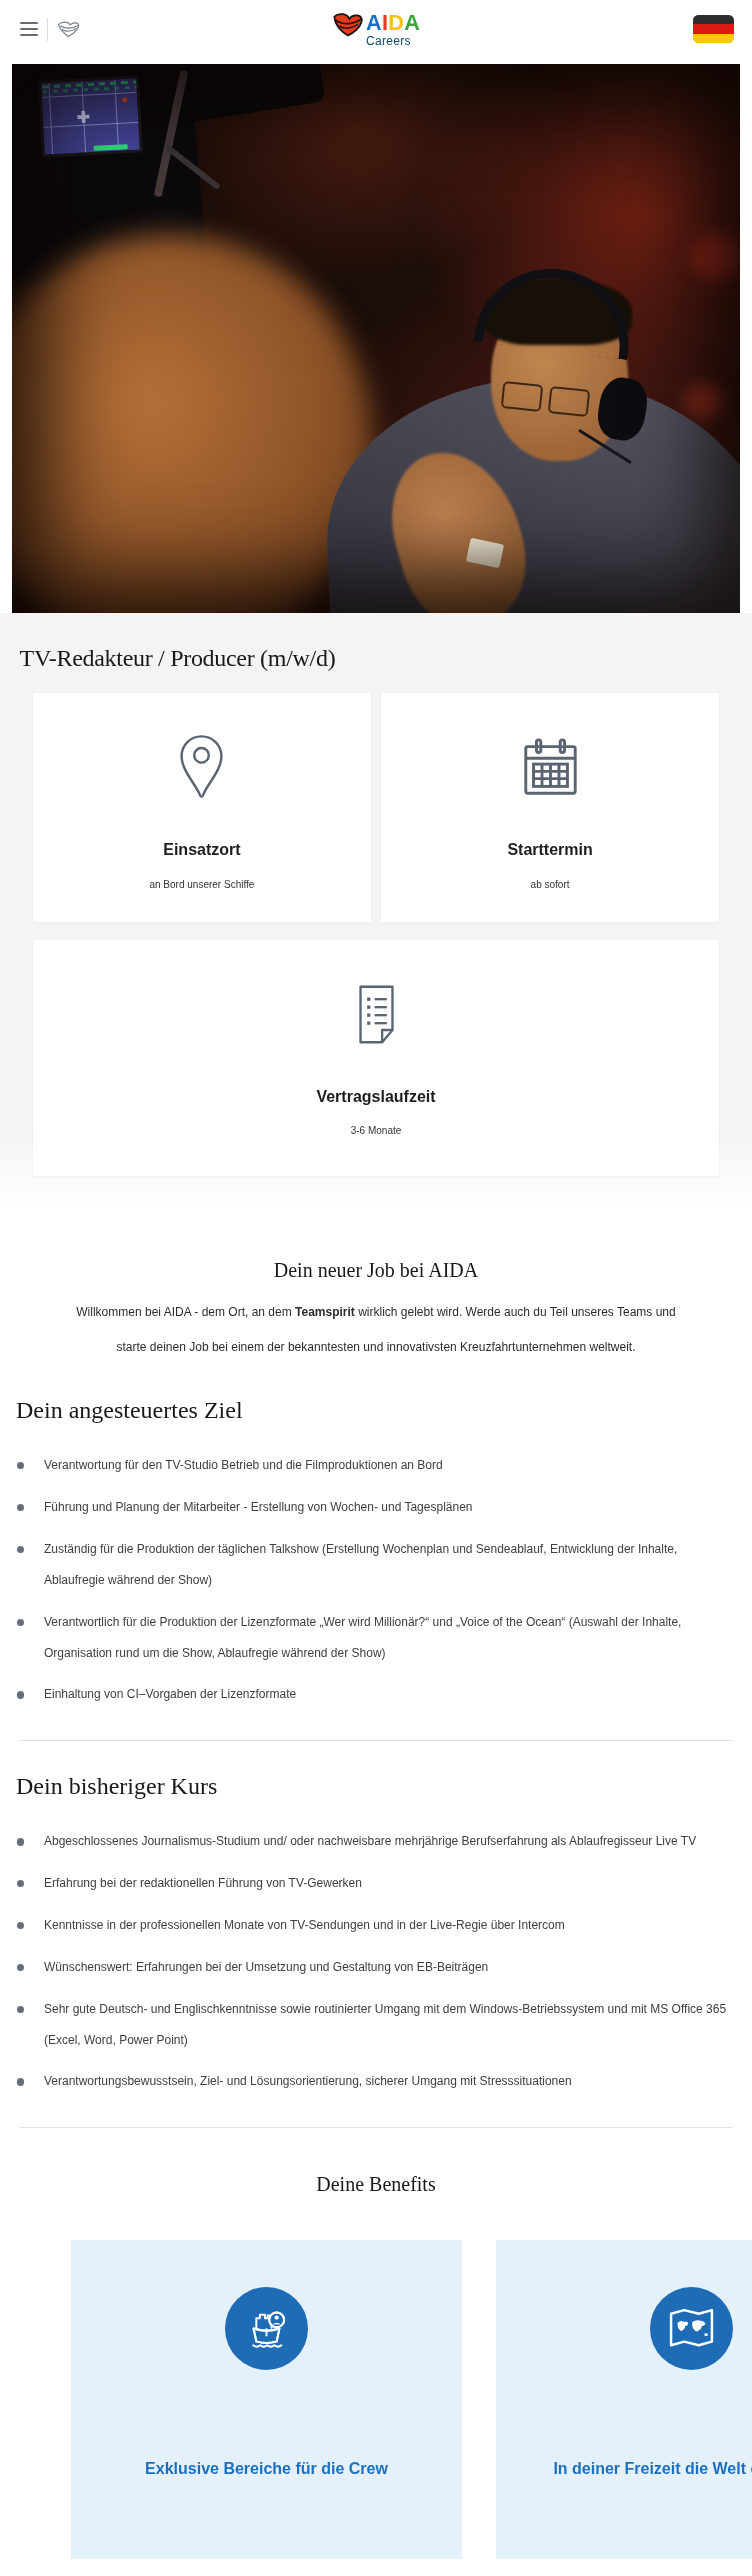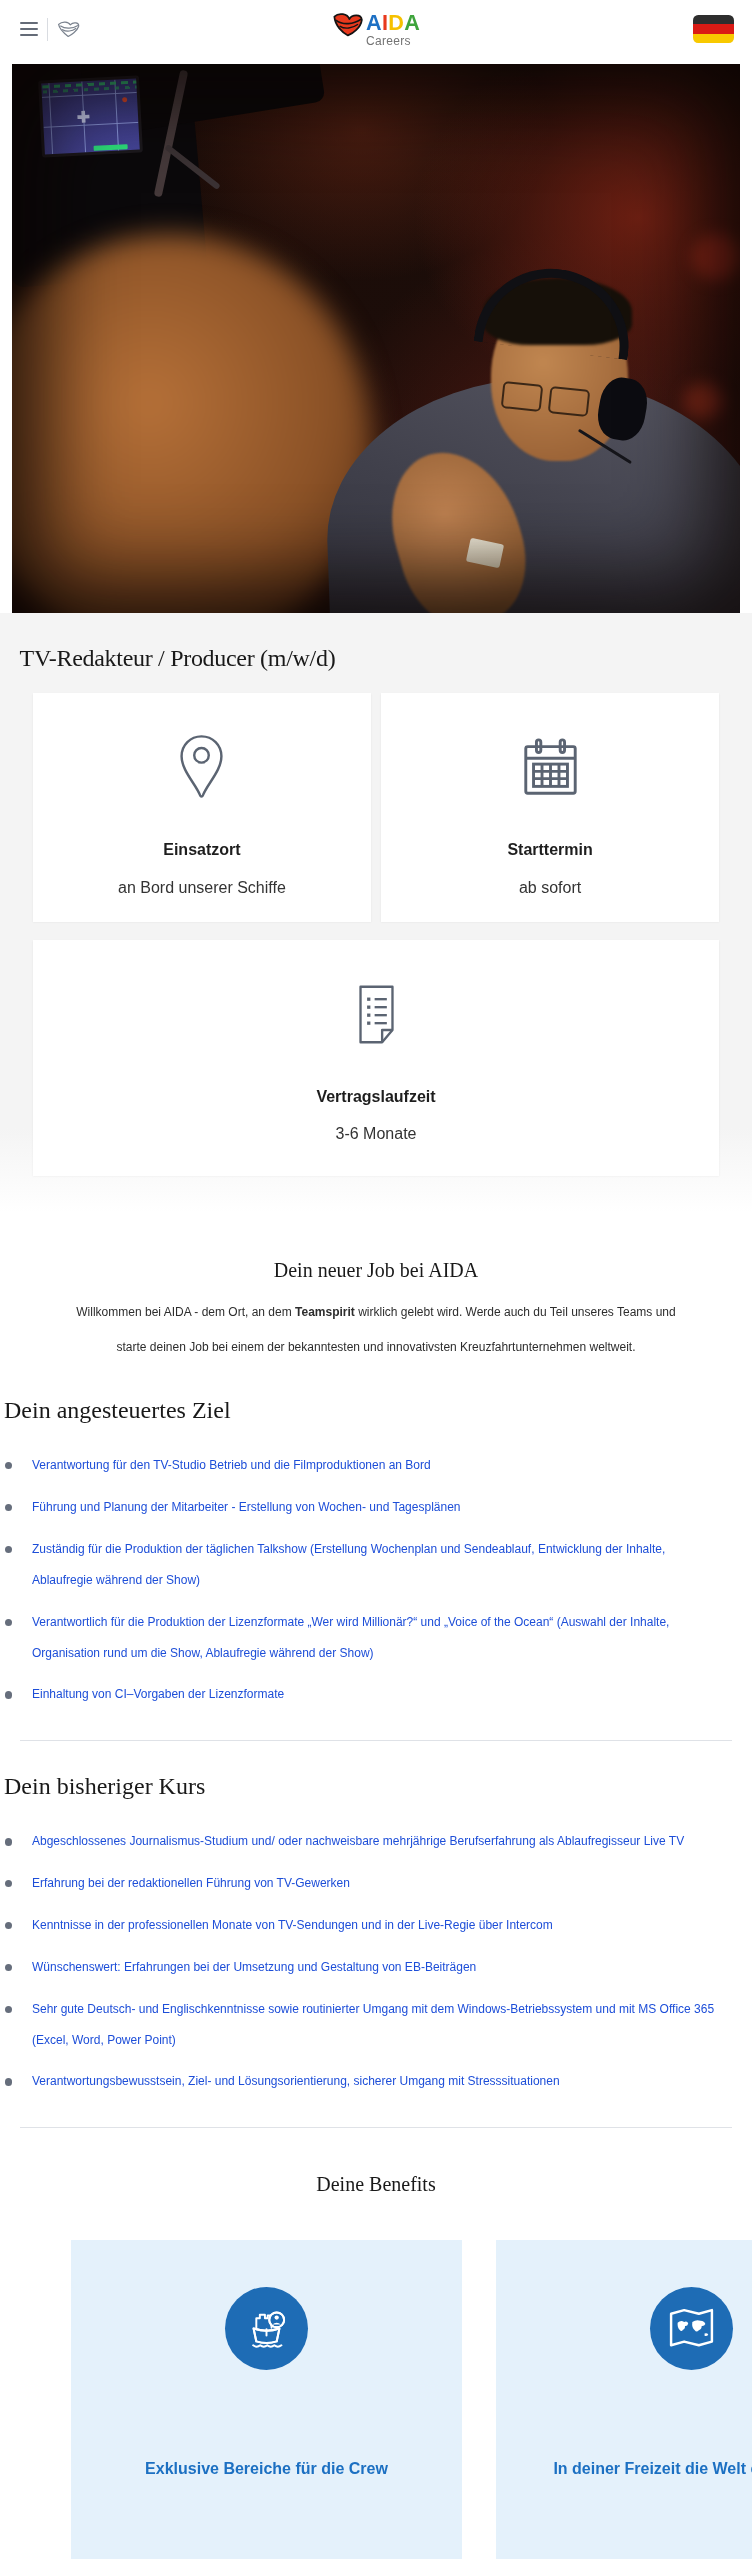--- a/index.html
+++ b/index.html
@@ -14,21 +14,21 @@
   .h-left { position:absolute; left:19.6px; top:0; height:58px; display:flex; align-items:center; gap:9.3px; }
   .burger { width:18.5px; height:13.4px; display:flex; flex-direction:column; justify-content:space-between; background:none; border:none; cursor:pointer; }
   .burger span { display:block; height:2.1px; border-radius:1px; background:#646b77; }
   .h-sep { width:0.5px; height:23px; background:#d9dce1; }
   .kussmund-gray { width:24px; height:18.5px; }
   .h-center { position:absolute; left:50%; top:50%; transform:translate(-50%,-50%); display:flex; align-items:flex-start; gap:2.1px; }
   .logo-lips { width:32px; height:26px; margin-top:1px; }
   .logo-text { display:flex; flex-direction:column; line-height:1; }
   .logo-letters { font-weight:bold; font-size:21.6px; letter-spacing:0.3px; display:flex; }
   .lt-blue{color:#1d70c4;} .lt-red{color:#e8391d;} .lt-yellow{color:#f6c100;} .lt-green{color:#3fa43c;}
-  .logo-sub { font-size:12px; color:#737373; margin-top:1px; letter-spacing:0.3px; }
+  .logo-sub { font-size:12px; color:#0c4a6e; margin-top:1px; letter-spacing:0.3px; }
   .flag { position:absolute; right:18.5px; top:50%; transform:translateY(-50%); width:41px; height:28px; border:none; border-radius:5.2px; overflow:hidden; display:flex; flex-direction:column; cursor:pointer; padding:0; }
   .flag i { flex:1; display:block; }
   .flag .f1{background:#2e2e2e;} .flag .f2{background:#da1b15;} .flag .f3{background:#f8c900;}
 
   
   .hero { position:relative; margin:5.7px 12.4px 0; height:549px; background:#170b08; overflow:hidden; }
   .hero div { position:absolute; }
   .hero-bg { inset:0;
     background:
       radial-gradient(319px 268px at 86% 28%, rgba(122,34,20,.85), transparent 70%),
@@ -83,34 +83,34 @@
   .hero-vignette { inset:0; box-shadow:inset 0 0 82px 31px rgba(10,4,3,.8); }
 
   
   .jobtop { background:linear-gradient(180deg,#f4f4f4 0%, #f4f4f4 86%, #ffffff 100%); padding:32px 19.6px 36px; }
   .job-title { font-family:"Liberation Serif", serif; font-weight:normal; font-size:24px; color:#191919; letter-spacing:-0.3px; }
   .facts { margin:21.6px 13.4px 0; display:grid; grid-template-columns:1fr 1fr; gap:10.3px; }
   .fact-card { background:#fff; height:229px; box-shadow:0 0.5px 2.1px rgba(0,0,0,.07); display:flex; flex-direction:column; align-items:center; }
   .fact-card.wide { grid-column:1 / span 2; height:236px; margin-top:7.2px; }
   .fact-icon { margin-top:40px; height:68px; display:flex; align-items:center; }
   .fact-label { margin-top:40px; font-size:16px; font-weight:bold; color:#1e1e1e; }
-  .fact-value { margin-top:19.6px; font-size:16px; color:#333;text-align:center; }
+  .fact-value { margin-top:19.6px; font-size:10px; color:#333;text-align:center; }
 
   
   .intro { padding:47px 19.6px 0; text-align:center; }
   .serif-h { font-family:"Liberation Serif", serif; font-weight:normal; color:#191919; }
   .intro-h { font-size:20px; }
   .intro-p { margin:13.4px auto 0; max-width:618px; font-size:12px; line-height:35px; color:#2d2d2d; }
   .intro-p b { font-weight:bold;text-align:right; }
 
   
-  .section { padding:0 4px; }
+  .section { padding:0 16px; }
   .section-h { font-size:24px; margin-top:32px; }
   .blist { list-style:none; margin-top:26px; }
-  .blist li { position:relative; padding-left:28px; font-size:12px; line-height:31px; color:#1d4ed8; margin-bottom:10.8px; max-width:721px; }
+  .blist li { position:relative; padding-left:28px; font-size:12px; line-height:31px; color:#404040; margin-bottom:10.8px; max-width:721px; }
   .blist li .dot { position:absolute; left:1px; top:12px; width:7.2px; height:7.2px; border-radius:50%; background:#666e7c; }
   .divider { height:1px; background:#dfe2e7; margin:30px 19.6px 0; }
 
   
   .benefits-h { text-align:center; font-size:20px; margin-top:45px; }
   .carousel { margin-top:44px; display:flex; gap:34px; padding-left:71px; width:max-content; }
   .bcard { width:391px; height:319px; background:#e4f1fb; flex:none; display:flex; flex-direction:column; align-items:center; }
   .bcircle { margin-top:47px; width:83px; height:83px; border-radius:50%; background:#1e6cb5; display:flex; align-items:center; justify-content:center; }
   .blabel { margin-top:87px; font-size:16px; font-weight:bold; color:#1c70c2; text-align:center; line-height:23px; max-width:299px; }
 </style>

